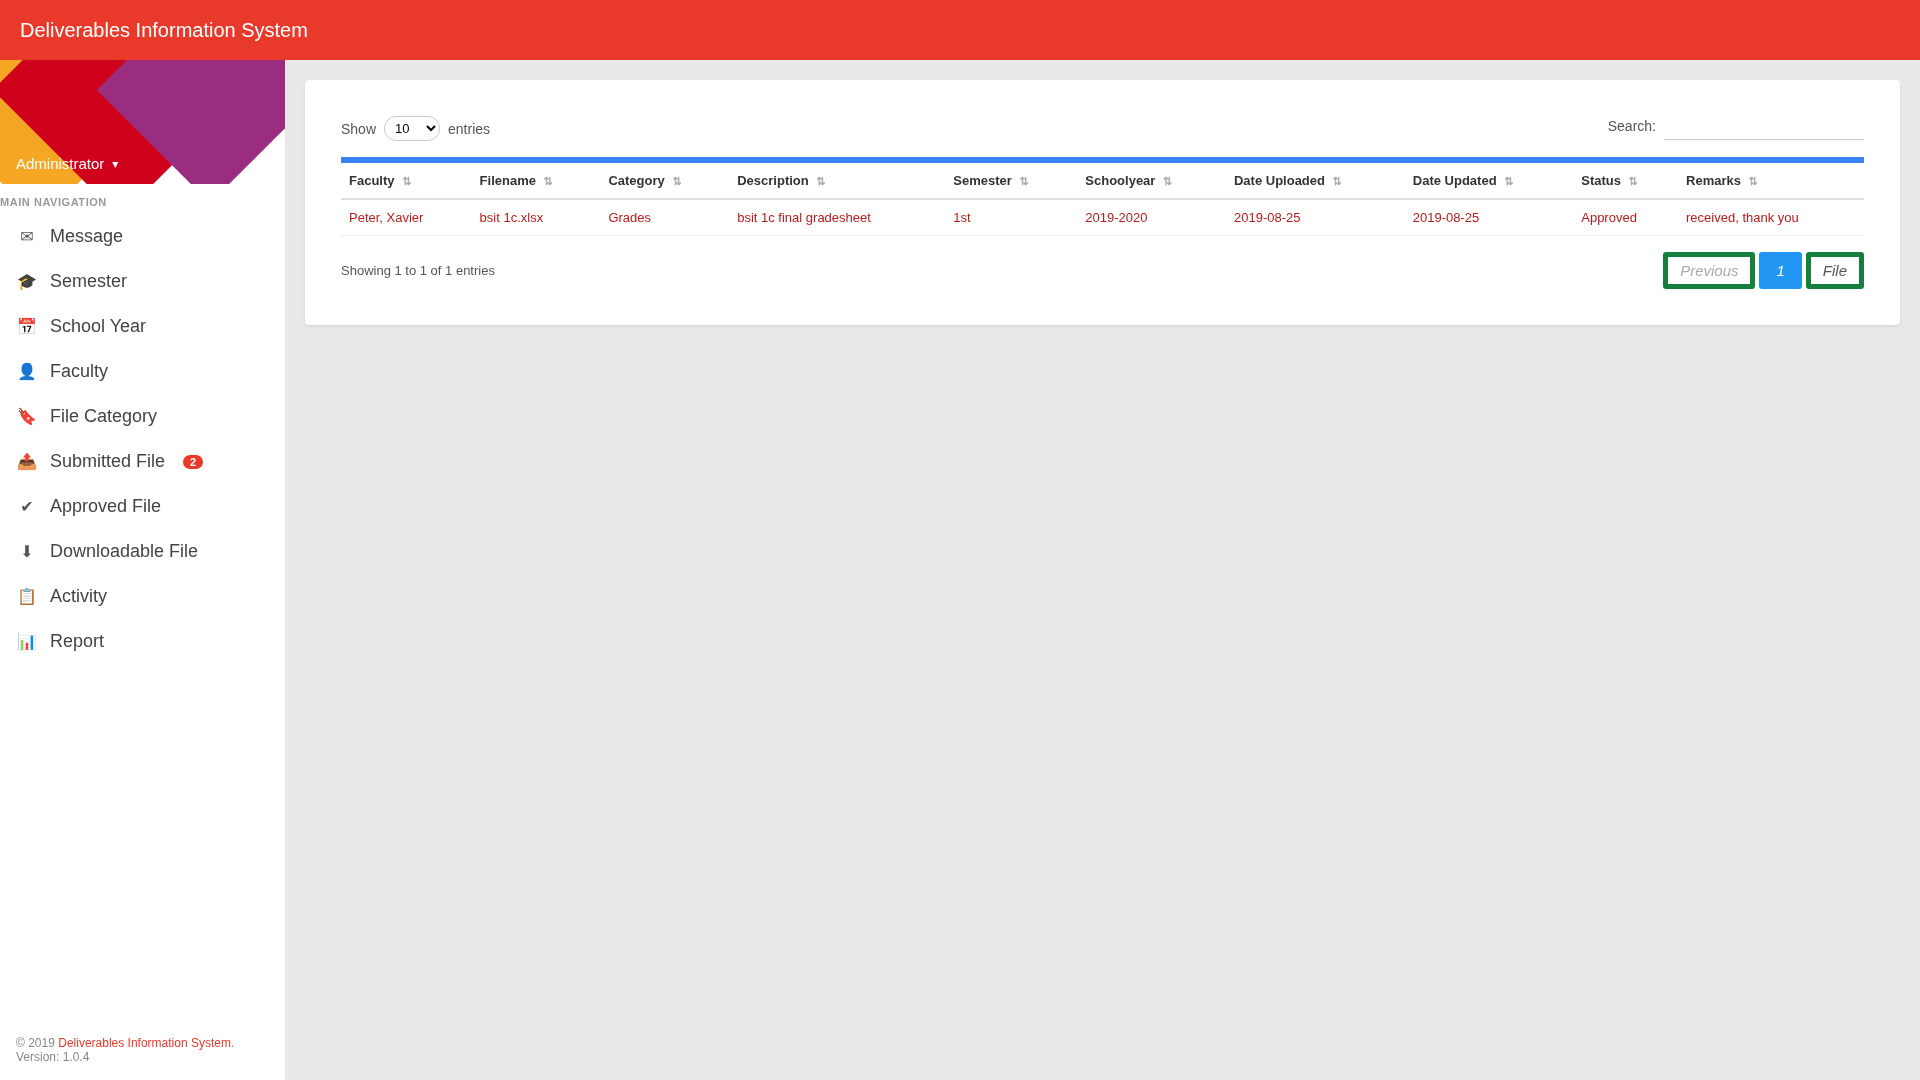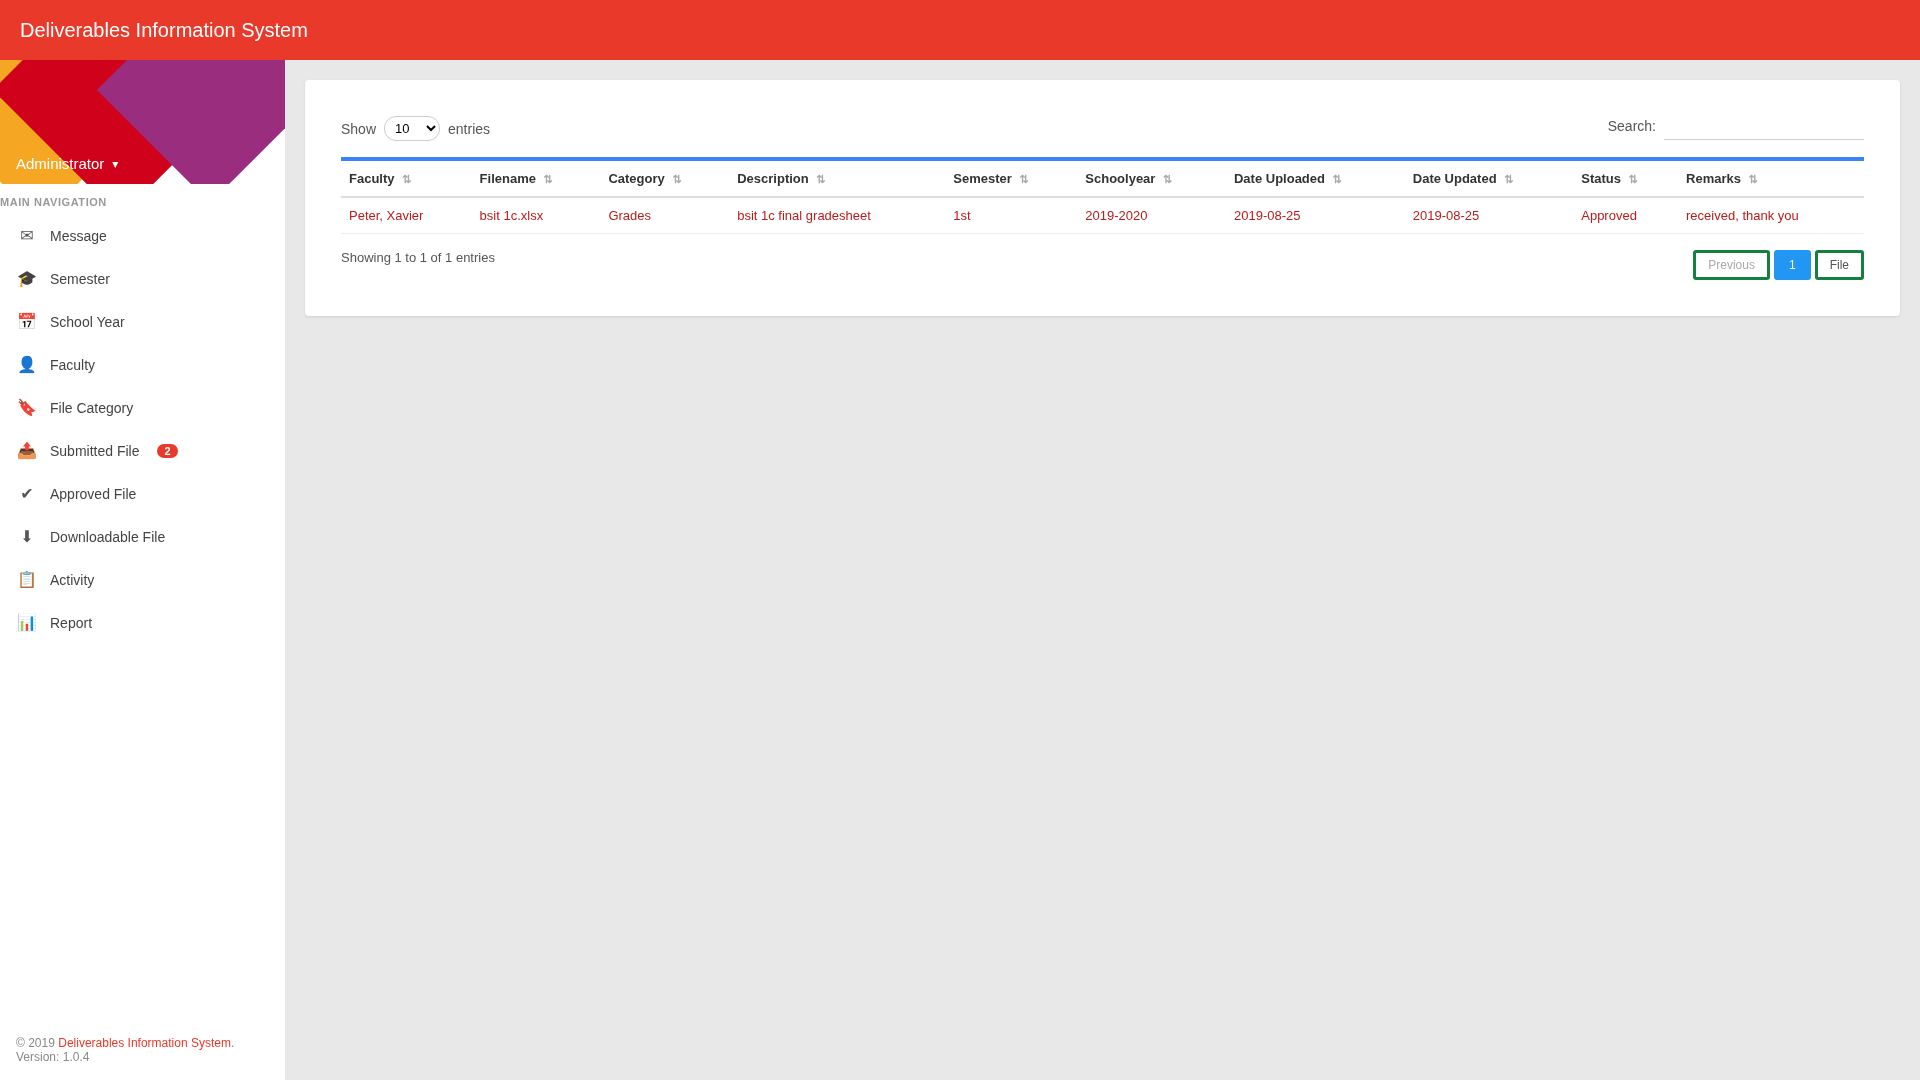--- a/index.html
+++ b/index.html
@@ -93,21 +93,21 @@
     .nav-item {
       display: flex;
       align-items: center;
       padding: 12px 16px;
       cursor: pointer;
       color: #444;
       gap: 12px;
       position: relative;
     }
     .nav-item .nav-icon { width: 22px; text-align: center; font-size: 16px; color: #555; }
-    .nav-item .nav-label { font-size: 14px; }
+    .nav-item .nav-label { font-size: 18px; }
     .badge {
       background: #e8392a;
       color: white;
       border-radius: 10px;
       padding: 1px 7px;
       font-size: 11px;
       font-weight: bold;
       margin-left: 6px;
     }
 
@@ -171,56 +171,57 @@
       width: 200px;
     }
 
     
     table {
       width: 100%;
       border-collapse: collapse;
       font-size: 13px;
     }
     thead tr {
-      border-top: 4px solid #3b82f6;
+      border-top: 6px solid #3b82f6;
       border-bottom: 2px solid #ddd;
     }
     thead th {
       text-align: left;
       padding: 10px 8px;
       font-weight: 600;
       color: #333;
       white-space: nowrap;
     }
     thead th .sort-icon { color: #aaa; font-size: 11px; margin-left: 4px; }
     tbody tr { border-bottom: 1px solid #eee; }
     tbody td { padding: 10px 8px; color: #b91c1c; }
 
     
     .pagination-bar {
       display: flex;
-      align-items: flex-start;
+      align-items: center;
       justify-content: space-between;
       margin-top: 16px;
       font-size: 13px;
       color: #555;
     }
     .pagination-controls {
       display: flex;
       align-items: center;
       gap: 4px;
     }
     .page-btn {
       padding: 5px 12px;
-      border: 3px solid #15803d;
+      border: 5px solid #15803d;
       background: white;
       cursor: pointer;
       border-radius: 3px;
-      font-size: 12px;
+      font-size: 15px;
       color: #555;
+      font-style: italic;
     }
     .page-btn.active {
       background: #2196f3;
       color: white;
       border-color: #2196f3;
     }
     .page-btn.disabled { color: #aaa; cursor: default; }
   </style>
 </head>
 <body>

